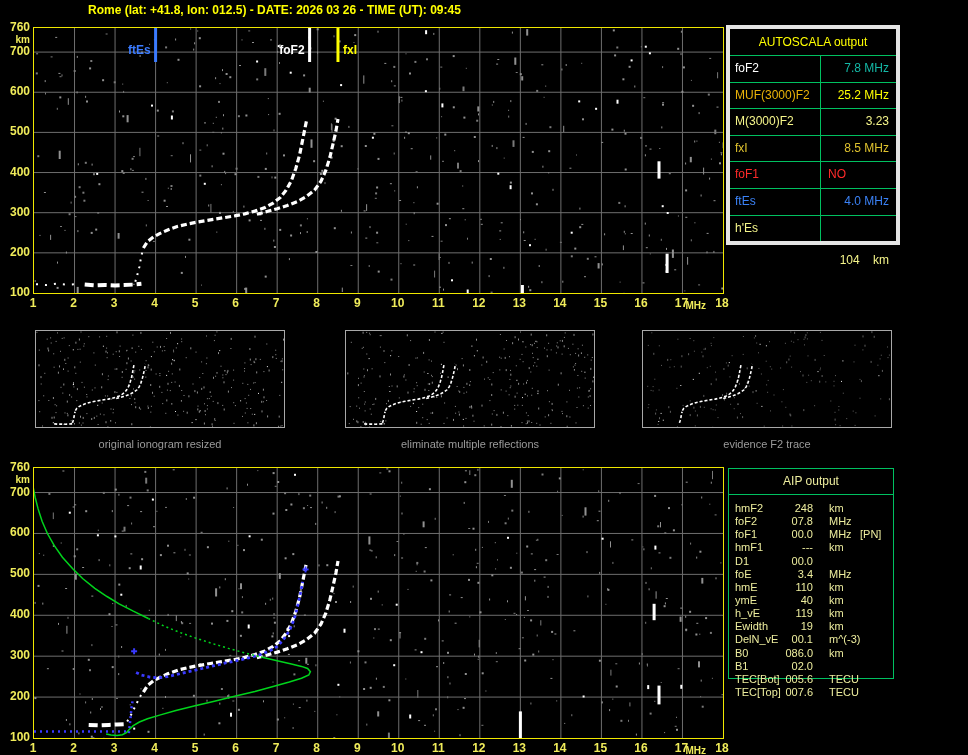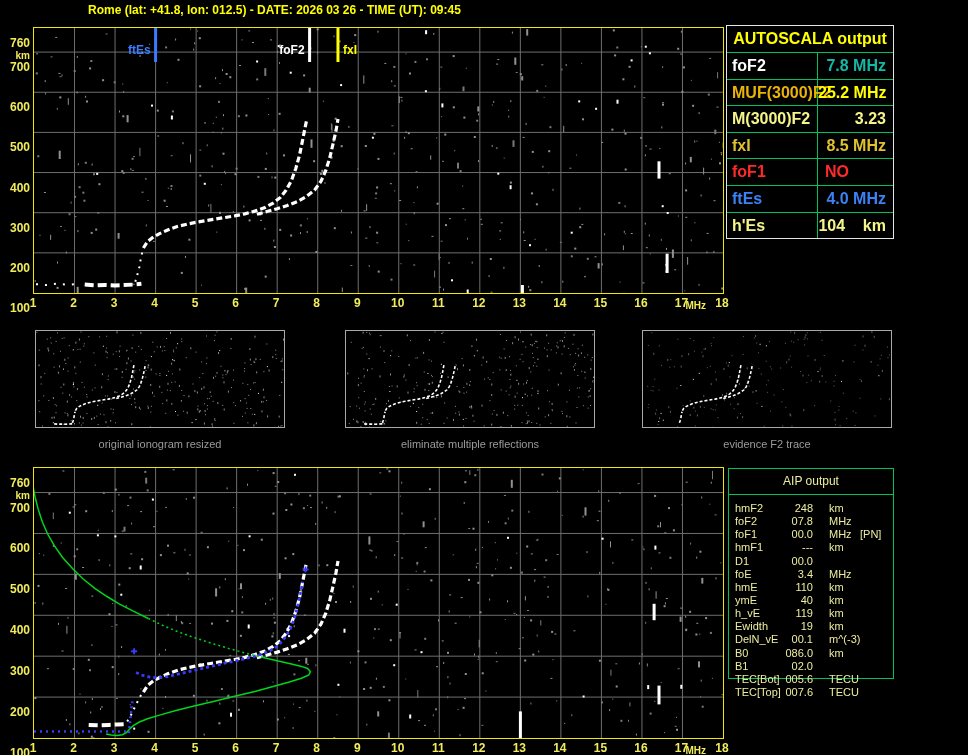--- a/index.html
+++ b/index.html
@@ -3,29 +3,29 @@
 <meta charset="utf-8">
 <style>
   html,body{margin:0;padding:0;background:#000;}
   #screen{position:relative;width:968px;height:755px;background:#000;overflow:hidden;
           font-family:"Liberation Sans",sans-serif;}
   .title{position:absolute;left:88px;top:3px;color:#ffff00;font-weight:bold;font-size:12px;white-space:pre;}
   .plot{position:absolute;border:1px solid #f0e800;background:#000;}
   #plot-top{left:33px;top:27px;width:689px;height:265px;}
   #plot-bot{left:33px;top:467px;width:689px;height:270px;}
   .tick{position:absolute;color:#f0ec5a;font-weight:bold;font-size:12px;text-align:center;}
-  .ytick{left:0;width:30px;text-align:right;margin-top:16px;}
+  .ytick{left:0;width:30px;text-align:right;}
   .unit{font-size:10px;}
   .thumb{position:absolute;top:330px;width:248px;height:96px;border:1px solid #a8a8a8;background:#000;}
   #thumb1{left:35px}#thumb2{left:345px}#thumb3{left:642px}
   .caption{position:absolute;top:438px;width:250px;text-align:center;color:#9a9a9a;font-size:11px;}
   #cap1{left:35px}#cap2{left:345px}#cap3{left:642px}
   
   .as-table{position:absolute;left:726px;top:25px;width:166px;background:#000;
-            border:1px solid #e5e5e5;font-weight:bold;font-size:16px;}
+            border:4px solid #e5e5e5;font-weight:normal;font-size:12px;}
   .as-header{height:26px;line-height:26px;text-align:center;color:#ffff00;border-bottom:1px solid #00c060;}
   .as-row{display:flex;height:25.6px;border-bottom:1px solid #00c060;}
   .as-rows .as-row:last-child{border-bottom:none;}
   .as-label{width:85px;border-right:1px solid #00c060;padding-left:5px;line-height:25.6px;white-space:pre;}
   .as-val{flex:1;text-align:right;padding-right:7px;line-height:25.6px;white-space:pre;}
   .as-rows .as-row:nth-child(5) .as-val{text-align:left;padding-left:7px;}
   
   .aip{position:absolute;left:728px;top:468px;width:164px;height:209px;border:1px solid #00c060;
        font-size:11px;color:#eded9e;}
   .aip-header{height:25px;line-height:25px;text-align:center;border-bottom:1px solid #00c060;font-size:12px;}
@@ -1067,21 +1067,21 @@
         <div class="as-row">
         <div class="as-label" style="color: rgb(255, 42, 42);">foF1</div>
         <div class="as-val" style="color: rgb(255, 42, 42);">NO</div>
       </div>
         <div class="as-row">
         <div class="as-label" style="color: rgb(59, 130, 246);">ftEs</div>
         <div class="as-val" style="color: rgb(59, 130, 246);">4.0 MHz</div>
       </div>
         <div class="as-row">
         <div class="as-label" style="color: rgb(245, 245, 138);">h'Es</div>
-        <div class="as-val" style="color: rgb(245, 245, 138);">104&nbsp;&nbsp;&nbsp;&nbsp;km</div>
+        <div class="as-val" style="color: rgb(245, 245, 138); margin-top: 32px;">104&nbsp;&nbsp;&nbsp;&nbsp;km</div>
       </div>
       </div>
   </div>
 
   <div class="thumb" id="thumb1"><svg width="248" height="96">
         <g>
           <rect x="178.6" y="3.7" width="1" height="1" fill="#8a8a8a"></rect>
           <rect x="18.6" y="73.2" width="1" height="1" fill="#8a8a8a"></rect>
           <rect x="120.7" y="15.5" width="1" height="1" fill="#8a8a8a"></rect>
           <rect x="137.0" y="18.7" width="1" height="1" fill="#8a8a8a"></rect>

